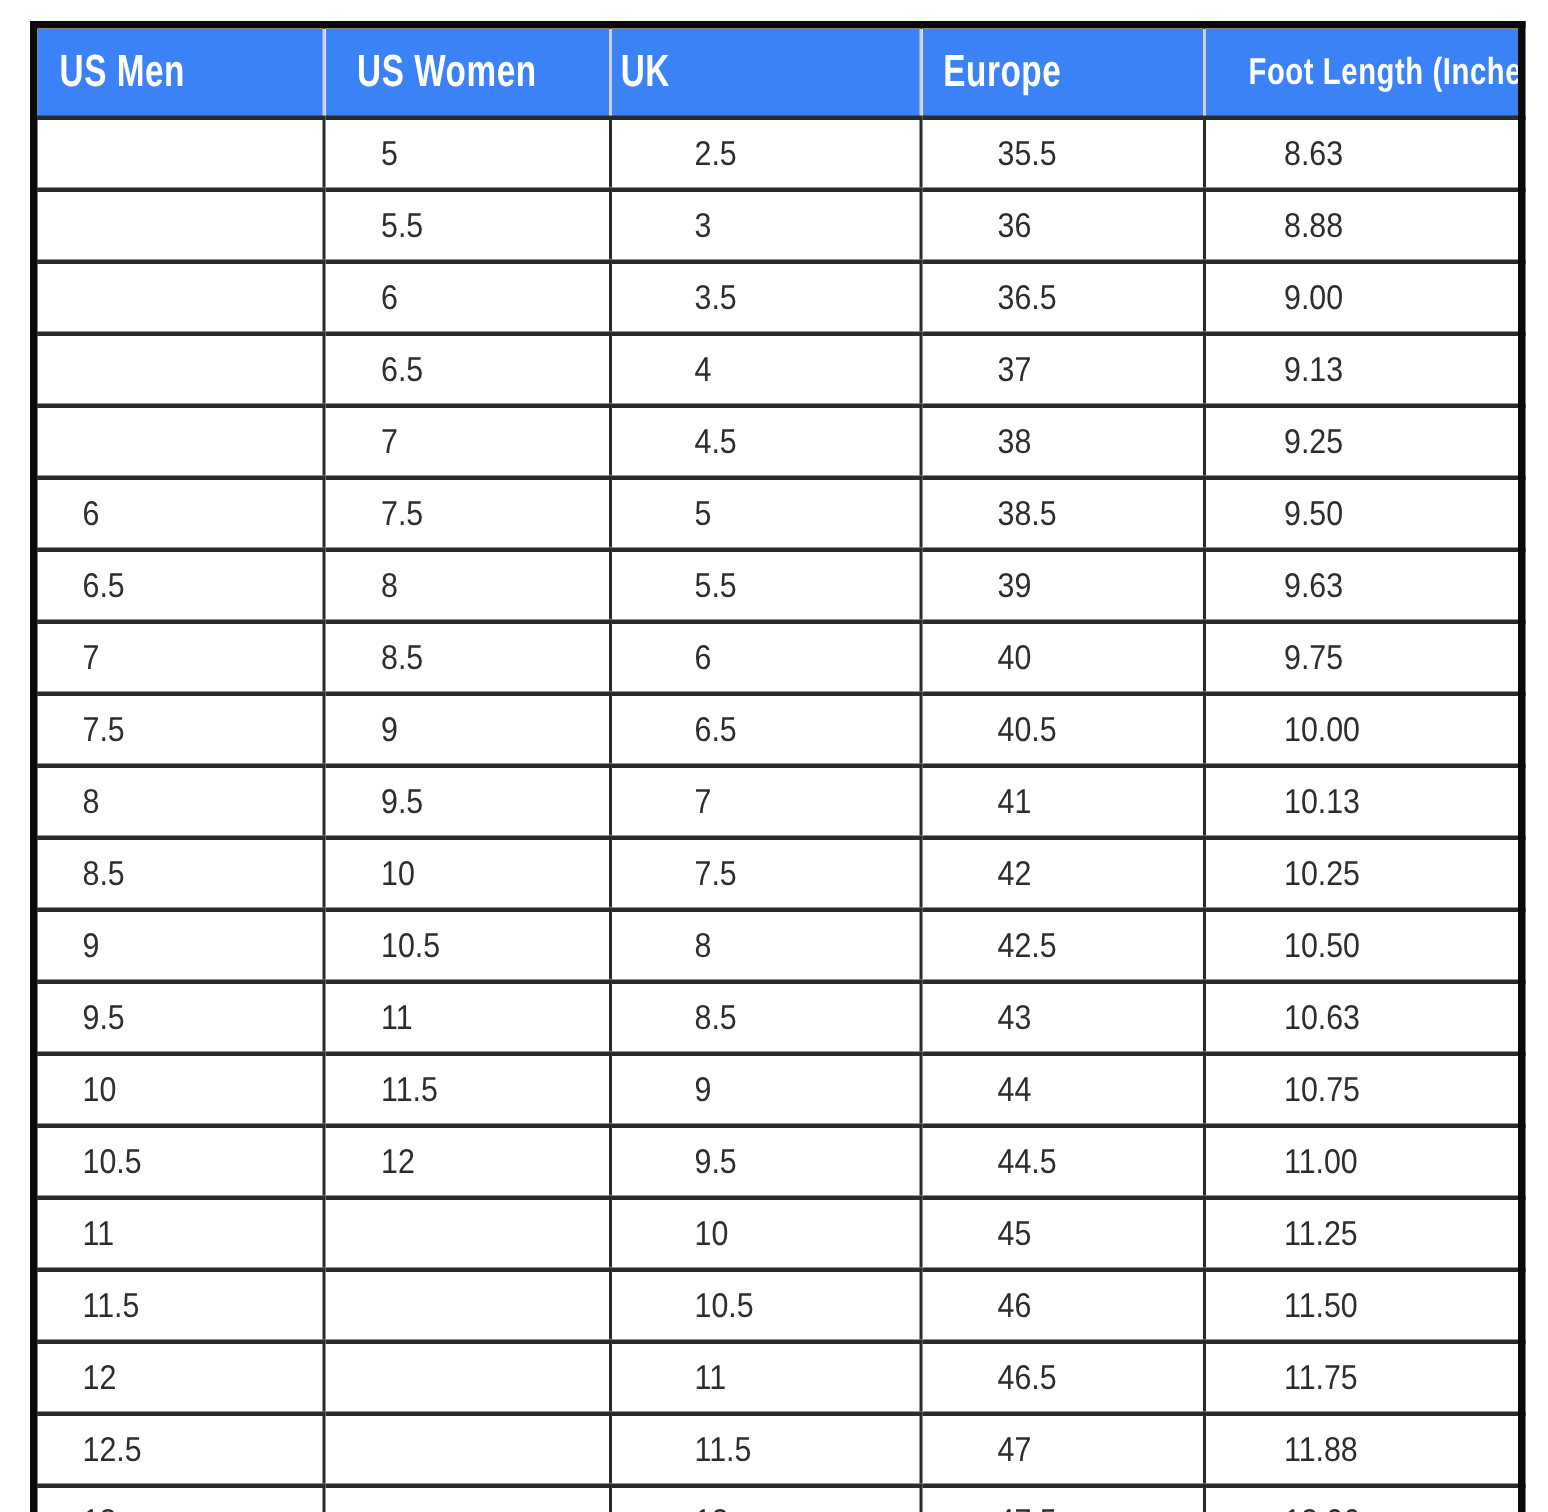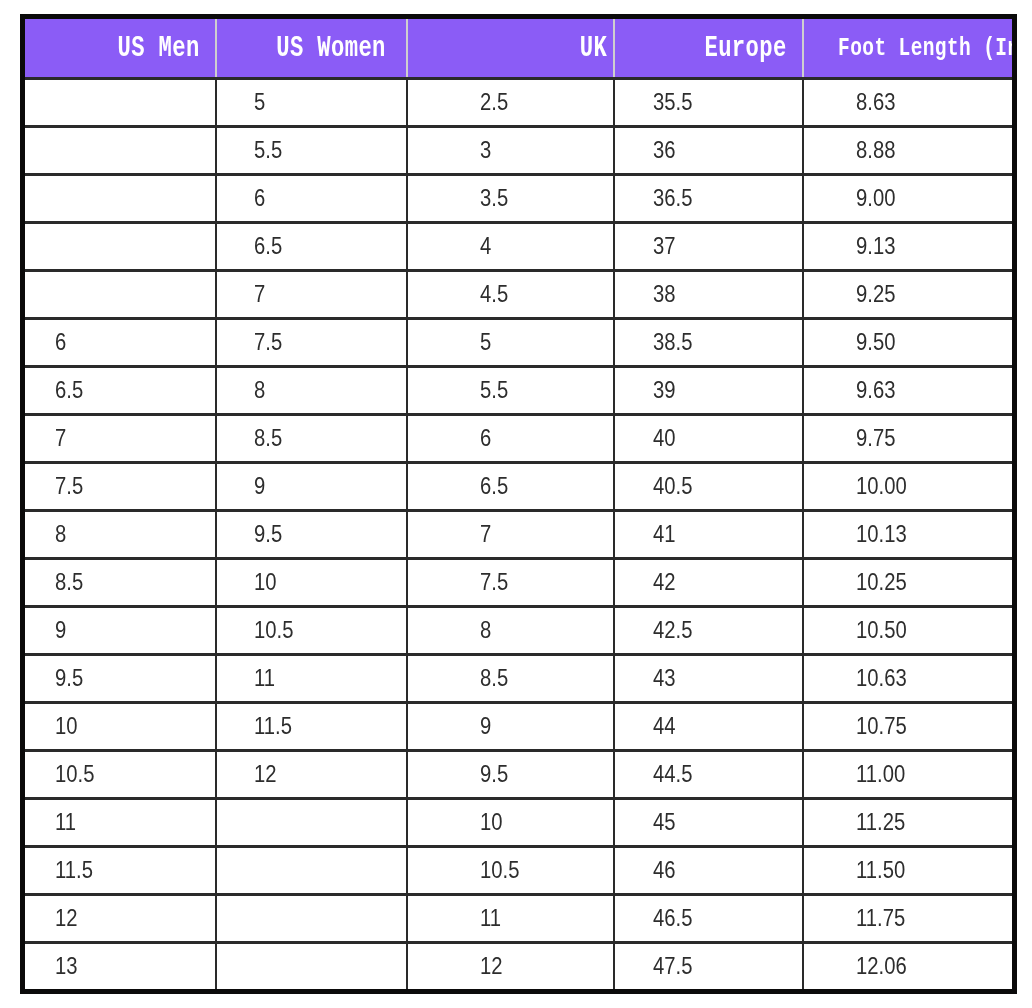--- a/index.html
+++ b/index.html
@@ -21,30 +21,29 @@
     width: 992px;
   }
   table.size-chart {
     border-collapse: collapse;
     table-layout: fixed;
     width: 992px;
     border: 5px solid #0b0a0a;
     background: #ffffff;
   }
   table.size-chart th {
-    background: #8b5cf6;
+    background: #3b82f6;
     color: #ffffff;
     height: 58px;
     border-left: 2px solid #cfcfcf;
-    text-align: right;
+    text-align: left;
     vertical-align: middle;
     padding: 0;
     overflow: hidden;
     white-space: nowrap;
-    font-family: Liberation Mono, monospace;
   }
   table.size-chart th:first-child {
     border-left: none;
   }
   .hdr-text {
     display: inline-block;
     transform: scaleX(0.74);
     transform-origin: center center;
     font-weight: bold;
     font-size: 30px;
@@ -70,22 +69,22 @@
   }
   .cell-text {
     display: inline-block;
     transform: scaleX(0.88);
     transform-origin: left center;
     white-space: nowrap;
   }
   
   table.size-chart td:nth-child(1) { padding-left: 30px; }
   table.size-chart td:nth-child(2) { padding-left: 37px; }
-  table.size-chart td:nth-child(3) { padding-left: 72px; }
-  table.size-chart td:nth-child(4) { padding-left: 38px; }
+  table.size-chart td:nth-child(3) { padding-left: 55px; }
+  table.size-chart td:nth-child(4) { padding-left: 50px; }
   table.size-chart td:nth-child(5) { padding-left: 52px; }
 </style>
 </head>
 <body>
 
 <div class="table-wrap">
   <table class="size-chart">
     <colgroup>
       <col style="width:193px">
       <col style="width:191px">
@@ -223,20 +222,27 @@
           <td><span class="cell-text">11.50</span></td>
         </tr>
         <tr>
           <td><span class="cell-text">12</span></td>
           <td><span class="cell-text"></span></td>
           <td><span class="cell-text">11</span></td>
           <td><span class="cell-text">46.5</span></td>
           <td><span class="cell-text">11.75</span></td>
         </tr>
         <tr>
+          <td><span class="cell-text">12.5</span></td>
+          <td><span class="cell-text"></span></td>
+          <td><span class="cell-text">11.5</span></td>
+          <td><span class="cell-text">47</span></td>
+          <td><span class="cell-text">11.88</span></td>
+        </tr>
+        <tr>
           <td><span class="cell-text">13</span></td>
           <td><span class="cell-text"></span></td>
           <td><span class="cell-text">12</span></td>
           <td><span class="cell-text">47.5</span></td>
           <td><span class="cell-text">12.06</span></td>
         </tr>
       </tbody>
   </table>
 </div>
 

